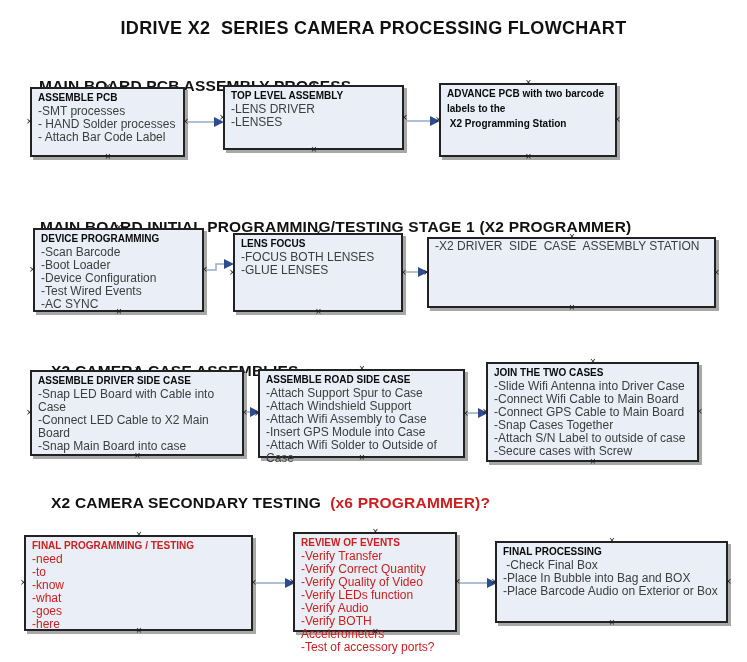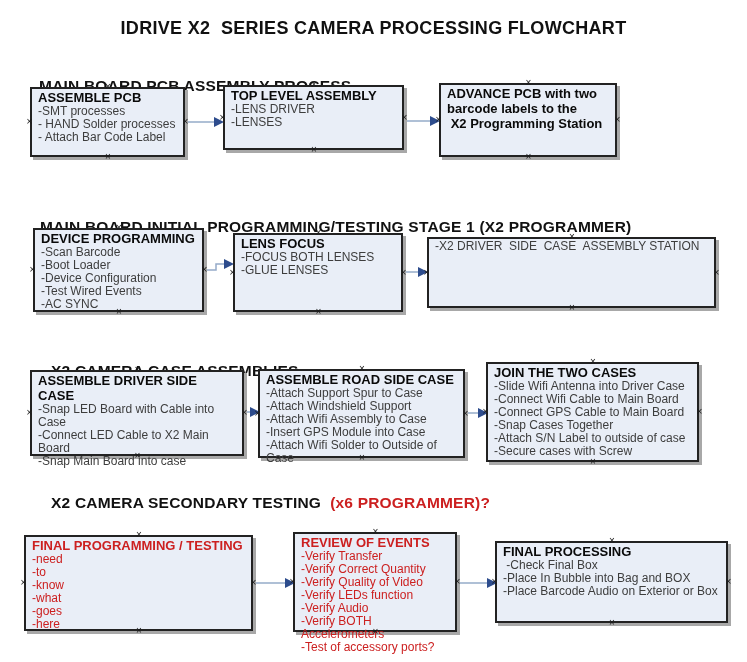--- a/index.html
+++ b/index.html
@@ -5,21 +5,21 @@
   html,body{margin:0;padding:0;background:#fff;}
   body{width:747px;height:662px;font-family:"Liberation Sans",sans-serif;position:relative;overflow:hidden;}
   #canvas{position:relative;width:747px;height:534px;}
   .page-title{position:absolute;top:18px;left:0;width:100%;text-align:center;
     font-size:18px;font-weight:bold;color:#111;white-space:pre;letter-spacing:.3px;}
   .section-heading{position:absolute;font-size:15.5px;font-weight:bold;color:#111;
     white-space:pre;letter-spacing:.2px;}
   .red-suffix{color:#cc2020;}
   .box{position:absolute;background:#e9eef7;border:2px solid #222;
     box-shadow:3px 3px 0 #a8a8a8;padding:1px 6px 0 6px;box-sizing:border-box;z-index:2;}
-  .box-title{font-size:13px;font-weight:bold;color:#0a0a0a;white-space:pre-wrap;line-height:15px;}
+  .box-title{font-size:10px;font-weight:bold;color:#0a0a0a;white-space:pre-wrap;line-height:15px;}
   .box-item{font-size:12px;color:#3d3d3d;white-space:pre-wrap;line-height:13px;}
   .box.red .box-title,.box.red .box-item{color:#cc2020;}
   .handle{position:absolute;font-size:10px;line-height:8px;color:#1a1a1a;z-index:3;
     font-weight:normal;width:7px;height:8px;text-align:center;}
   .h-top{top:-6px;left:50%;margin-left:-3px;}
   .h-bottom{bottom:-6px;left:50%;margin-left:-3px;}
   .h-left{left:-6px;top:50%;margin-top:-4px;}
   .h-right{right:-6px;top:50%;margin-top:-4px;}
   svg.arrows{position:absolute;left:0;top:0;z-index:1;}
 </style>

